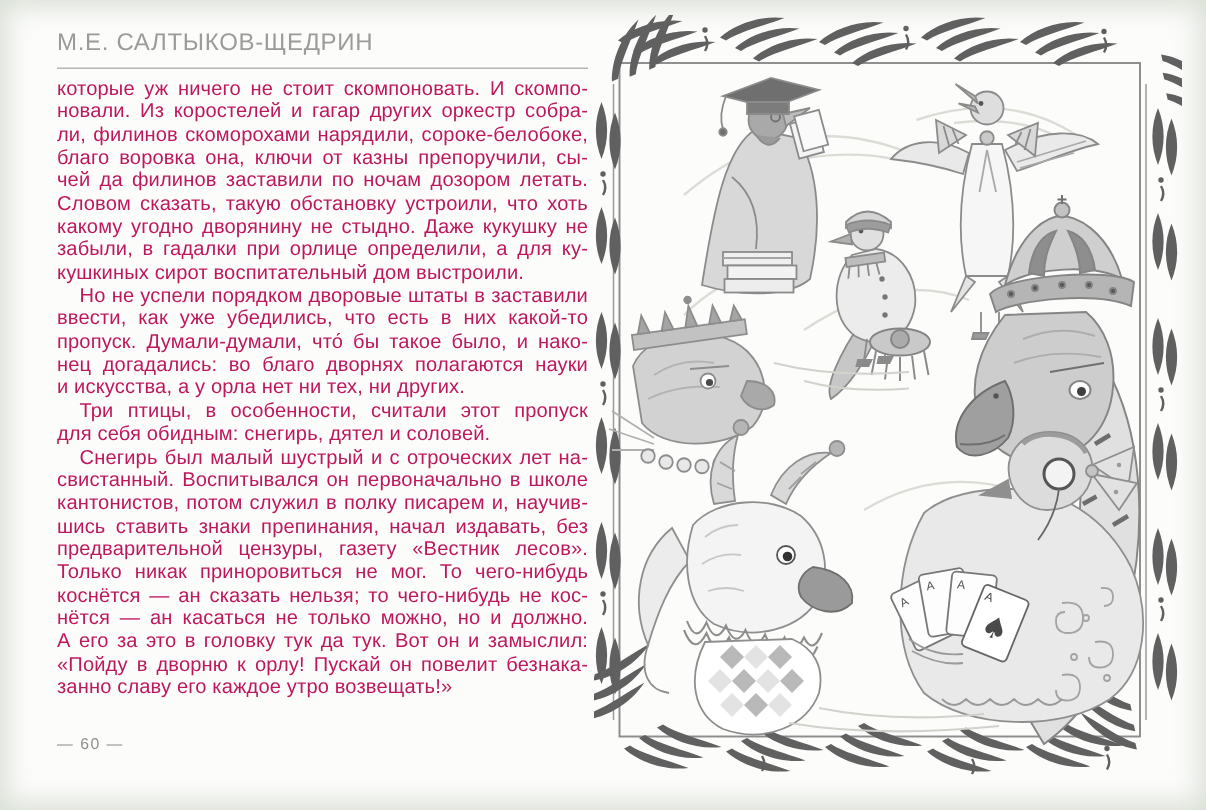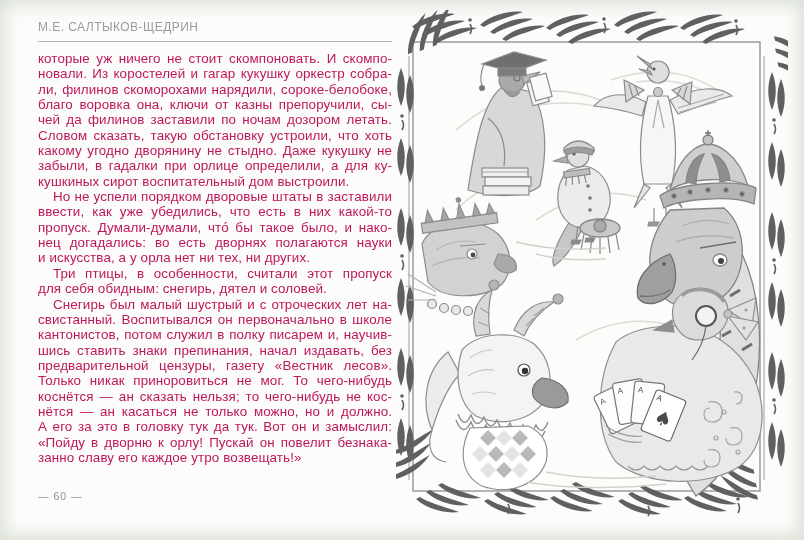--- a/index.html
+++ b/index.html
@@ -1,21 +1,21 @@
 <!DOCTYPE html>
 <html lang="ru"><head>
 <meta charset="utf-8">
 <style>
   html,body{margin:0;padding:0;}
   body{background:#e9ece5;font-family:"Liberation Sans",sans-serif;}
   .screen{position:relative;width:804px;height:540px;background:#fcfcfb;overflow:hidden;
           box-shadow:inset 0 0 16px 5px rgba(178,190,170,0.45);}
   
   .running-header{position:absolute;left:38px;top:20px;width:354px;
-      font-size:12px;letter-spacing:.45px;color:#9b9b9b;
+      font-size:16px;letter-spacing:.45px;color:#9b9b9b;
       border-bottom:1px solid #b6b6b6;padding-bottom:7px;}
   .bodytext{position:absolute;left:38px;top:51px;width:354px;
       font-size:13.4px;line-height:15.35px;color:#be185d;letter-spacing:.1px;}
   .ln{text-align:justify;text-align-last:justify;white-space:normal;}
   .ln.last{text-align-last:left;}
   .ln.ind{text-indent:15px;}
   .page-number{position:absolute;left:38px;top:490px;width:354px;text-align:left;
       font-size:10.5px;color:#8f8f8f;letter-spacing:1px;}
   
   .plate{position:absolute;left:396px;top:10px;width:392px;height:508px;}
@@ -23,32 +23,32 @@
 </style>
 </head>
 <body>
 
 <div class="screen">
 
   <div class="running-header"><span>М.Е. САЛТЫКОВ-ЩЕДРИН</span></div>
 
   <div class="bodytext">
     <div class="ln">которые уж ничего не стоит скомпоновать. И скомпо-</div>
-    <div class="ln">новали. Из коростелей и гагар кукушку оркестр собра-</div>
+    <div class="ln">новали. Из коростелей и гагар других оркестр собра-</div>
     <div class="ln">ли, филинов скоморохами нарядили, сороке-белобоке,</div>
     <div class="ln">благо воровка она, ключи от казны препоручили, сы-</div>
     <div class="ln">чей да филинов заставили по ночам дозором летать.</div>
     <div class="ln">Словом сказать, такую обстановку устроили, что хоть</div>
     <div class="ln">какому угодно дворянину не стыдно. Даже кукушку не</div>
     <div class="ln">забыли, в гадалки при орлице определили, а для ку-</div>
     <div class="ln last">кушкиных сирот воспитательный дом выстроили.</div>
     <div class="ln ind">Но не успели порядком дворовые штаты в заставили</div>
     <div class="ln">ввести, как уже убедились, что есть в них какой-то</div>
     <div class="ln">пропуск. Думали-думали, что́ бы такое было, и нако-</div>
-    <div class="ln">нец догадались: во есть дворнях полагаются науки</div>
+    <div class="ln">нец догадались: во благо дворнях полагаются науки</div>
     <div class="ln last">и искусства, а у орла нет ни тех, ни других.</div>
     <div class="ln ind">Три птицы, в особенности, считали этот пропуск</div>
     <div class="ln last">для себя обидным: снегирь, дятел и соловей.</div>
     <div class="ln ind">Снегирь был малый шустрый и с отроческих лет на-</div>
     <div class="ln">свистанный. Воспитывался он первоначально в школе</div>
     <div class="ln">кантонистов, потом служил в полку писарем и, научив-</div>
     <div class="ln">шись ставить знаки препинания, начал издавать, без</div>
     <div class="ln">предварительной цензуры, газету «Вестник лесов».</div>
     <div class="ln">Только никак приноровиться не мог. То чего-нибудь</div>
     <div class="ln">коснётся — ан сказать нельзя; то чего-нибудь не кос-</div>

